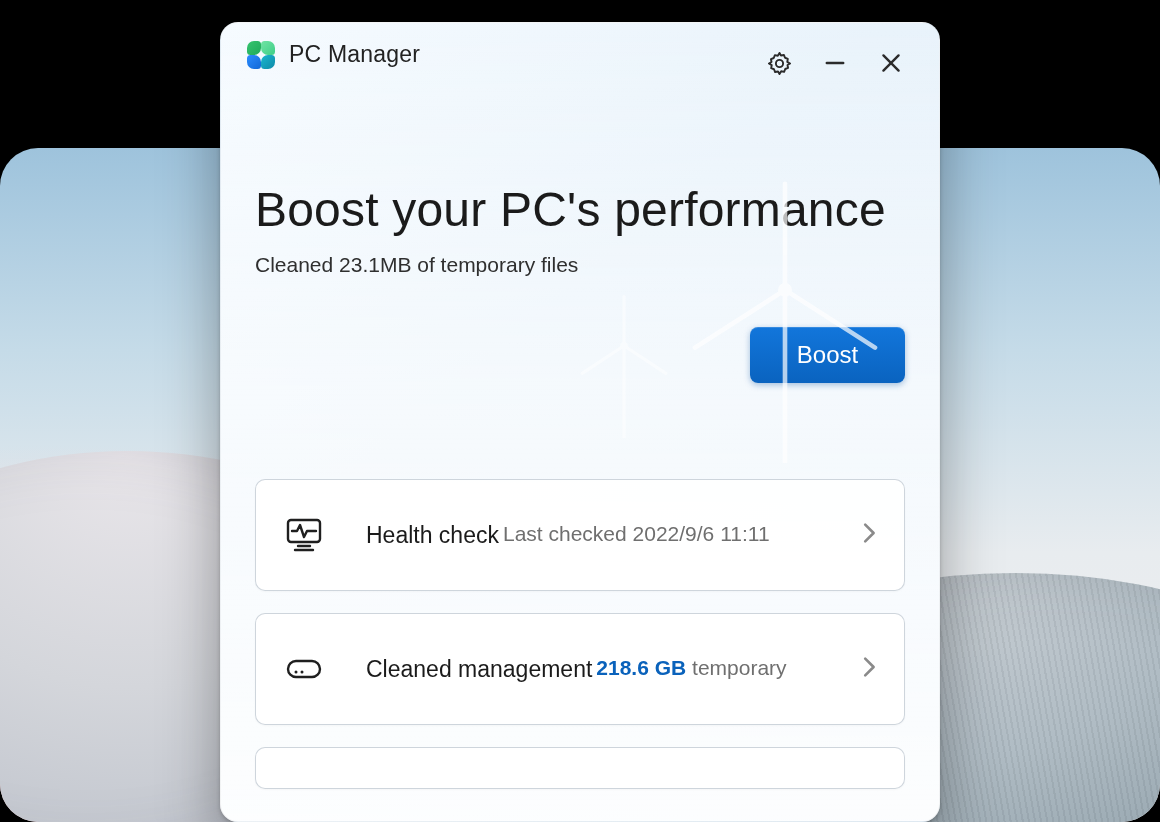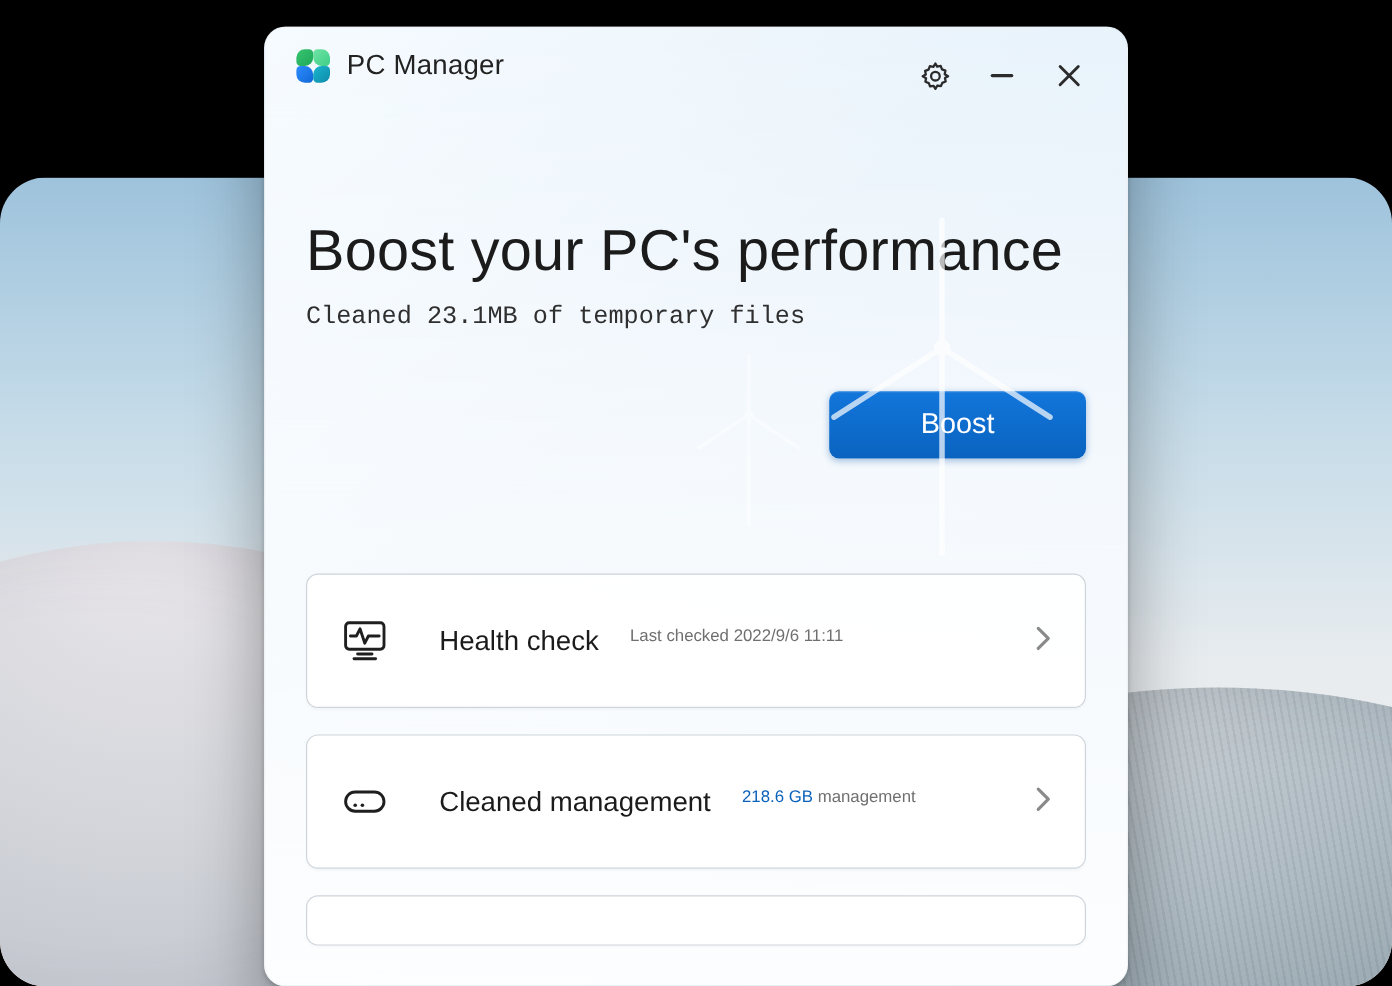--- a/index.html
+++ b/index.html
@@ -155,21 +155,20 @@
     .hero h1 {
       font-size: 48px;
       font-weight: 400;
       color: #1b1b1b;
       letter-spacing: 0.2px;
     }
     .hero .subhead {
       margin-top: 16px;
       font-size: 21px;
       color: #2f2f2f;
-      font-family: Liberation Mono, monospace;
     }
 
     
     .metrics-row {
       display: flex;
       align-items: center;
       padding: 50px 34px 0 34px;
       gap: 22px;
     }
 
@@ -208,21 +207,21 @@
 
     .boost-btn {
       margin-left: auto;
       background: #0a66c2;
       background: linear-gradient(180deg,#1276db,#0a63bf);
       color: #fff;
       font-size: 24px;
       font-weight: 500;
       border-radius: 8px;
       padding: 14px 0;
-      width: 214px;
+      width: 155px;
       text-align: center;
       box-shadow: 0 2px 6px rgba(10,80,160,0.35), inset 0 1px 0 rgba(255,255,255,0.15);
       cursor: pointer;
     }
 
     
     .cards {
       padding: 96px 34px 0 34px;
       display: flex;
       flex-direction: column;
@@ -251,27 +250,26 @@
     .card .card-body {
       flex: 1;
       display: flex;
       gap: 4px;
     }
     .card .card-title {
       font-size: 23px;
       color: #1b1b1b;
     }
     .card .card-sub {
-      font-size: 14px;
+      font-size: 21px;
       color: #6f6f6f;
-      margin-left: 22px;
     }
     .card .card-sub .strong {
       color: #0a62bb;
-      font-weight: 400;
+      font-weight: 700;
     }
     .card .chevron {
       color: #8a8a8a;
     }
 
     .card.peek {
       min-height: 42px;
     }
   </style>
 </head>
@@ -381,21 +379,21 @@
           <svg width="40" height="26" viewBox="0 0 40 26" fill="none" stroke="#1f1f1f" stroke-width="2.4" stroke-linecap="round" stroke-linejoin="round">
             <rect x="4" y="5" width="32" height="16" rx="8"></rect>
             <circle cx="12" cy="16" r="1.5" fill="#1f1f1f" stroke="none"></circle>
             <circle cx="18" cy="16" r="1.5" fill="#1f1f1f" stroke="none"></circle>
           </svg>
         </div>
         <div class="card-body">
           <div class="card-title">Cleaned management</div>
           <div class="card-sub">
             <span class="strong">218.6 GB</span>
-            <span>management</span>
+            <span>temporary</span>
           </div>
         </div>
         <div class="chevron">
           <svg width="16" height="24" viewBox="0 0 12 20" fill="none" stroke="#8a8a8a" stroke-width="2.2" stroke-linecap="round" stroke-linejoin="round">
             <polyline points="2,3 9,10 2,17"></polyline>
           </svg>
         </div>
       </div>
 
       <div class="card peek"></div>

